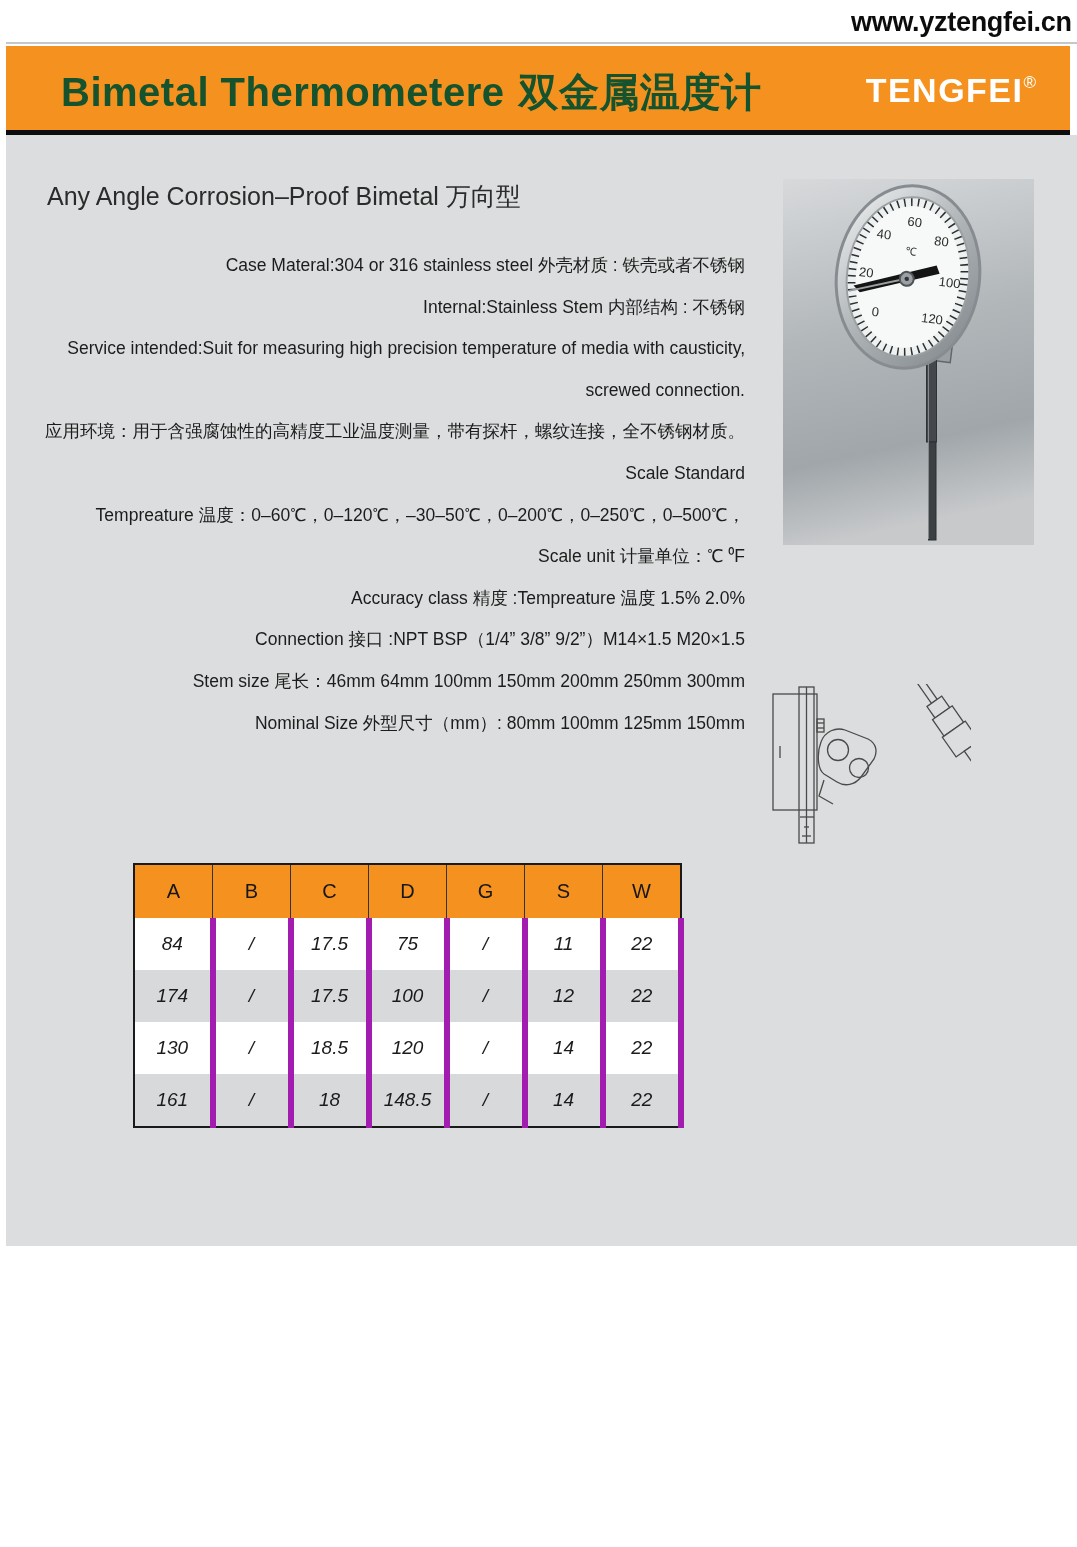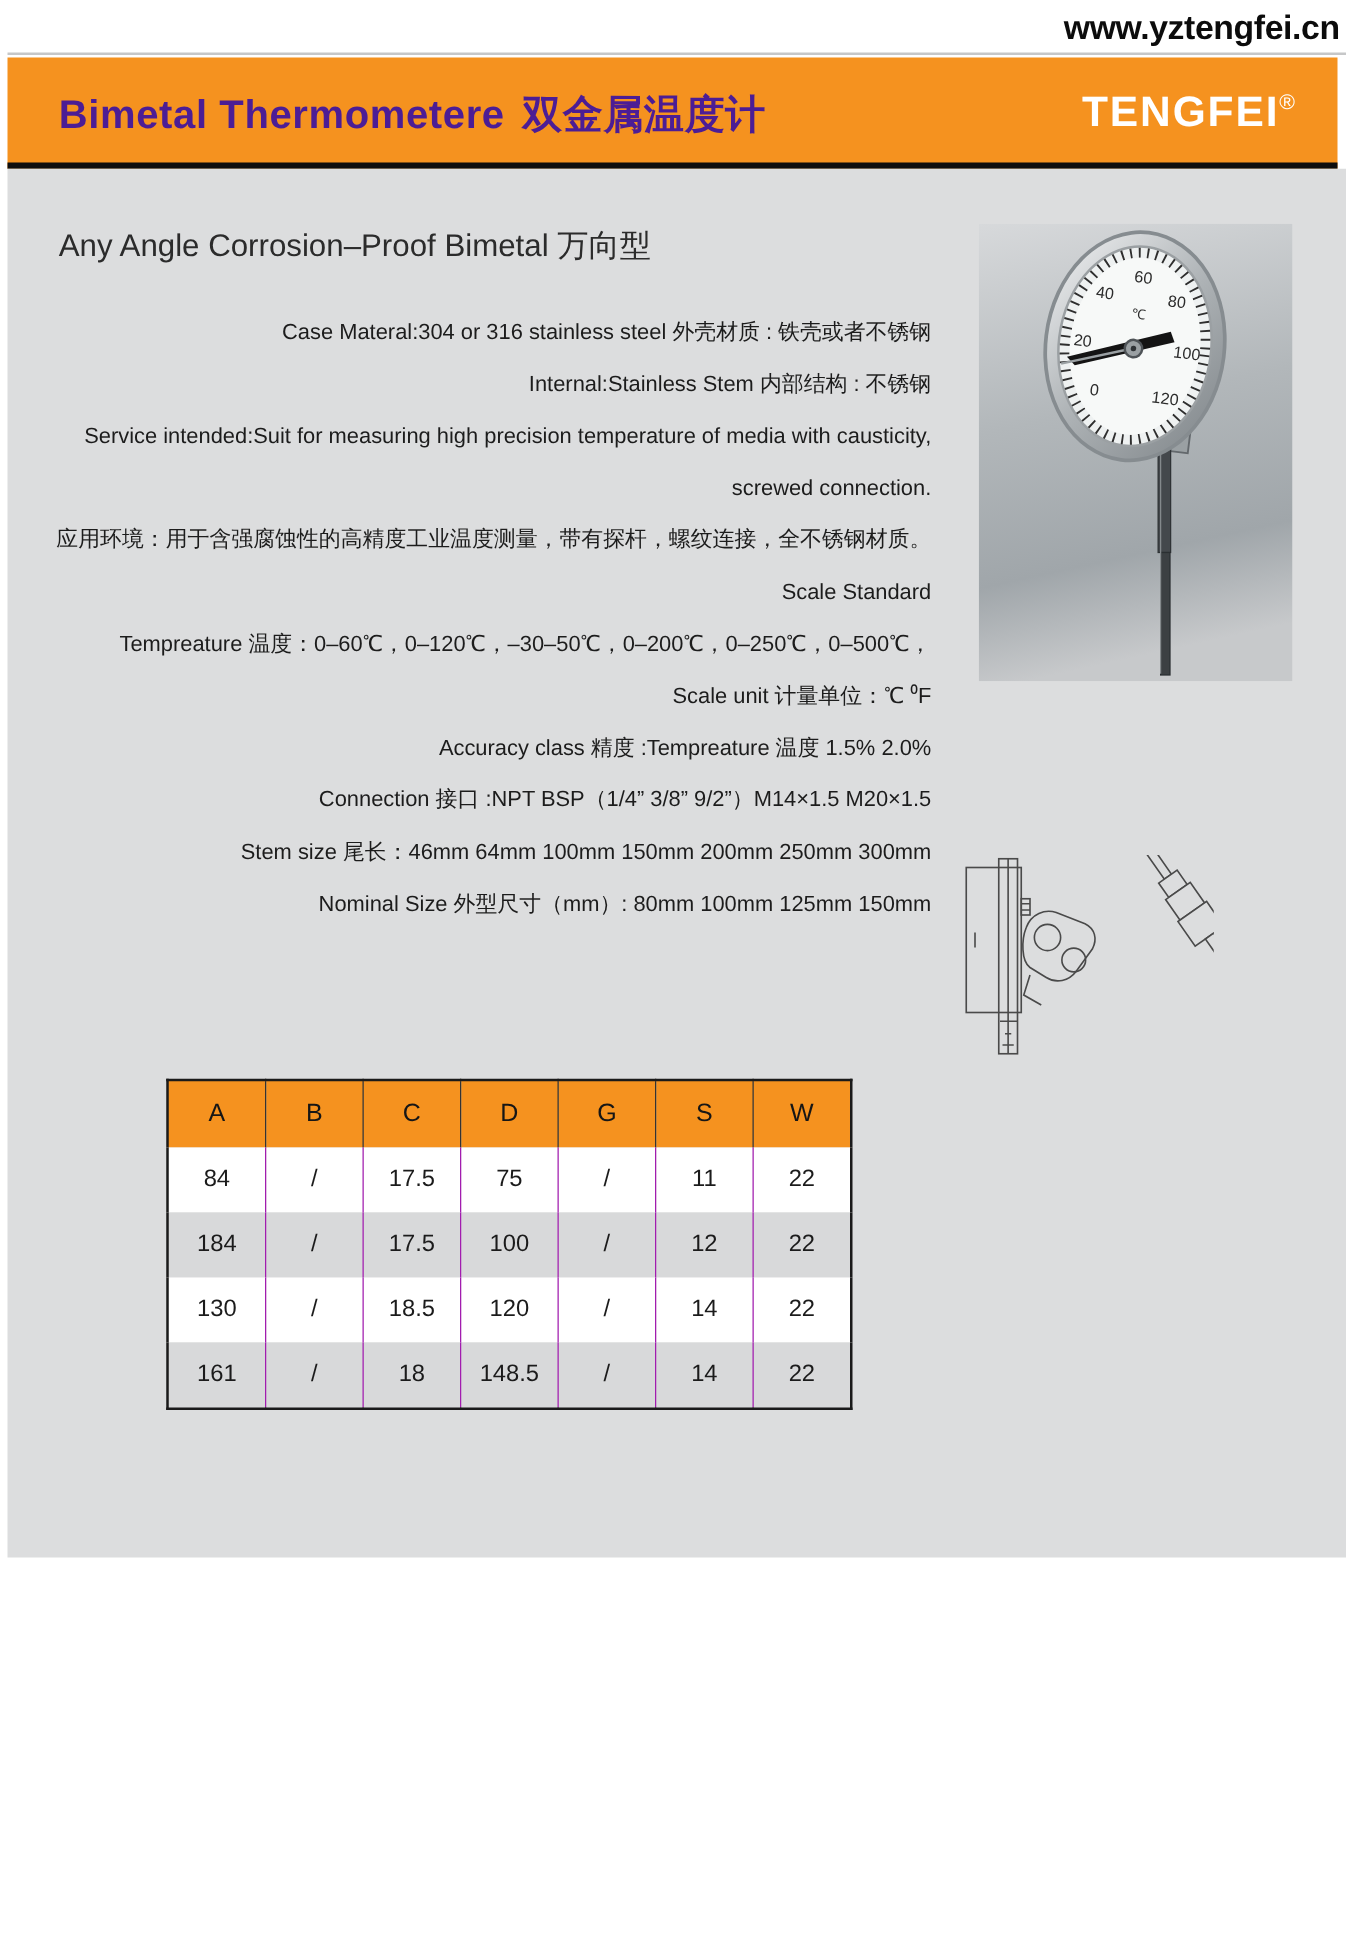--- a/index.html
+++ b/index.html
@@ -11,22 +11,22 @@
   .url-text { position: absolute; top: 7px; left: 851px; font-size: 27px; font-weight: bold;
               color: #0c0c0c; white-space: nowrap; letter-spacing: -0.3px; }
 
   .top-rule { position: absolute; top: 42px; left: 6px; width: 1071px; height: 2px; background: #c6c7c8; }
 
   
   .banner { position: absolute; top: 46px; left: 6px; width: 1064px; height: 84px;
             background: #f5921f; border-bottom: 5px solid #0d0d0d; box-sizing: content-box;
             display: flex; align-items: center; justify-content: space-between;
             padding: 0; }
-  .banner-title { margin-left: 41px; margin-top: 8px; font-size: 32px; font-weight: bold;
-                  color: #4c1d95; letter-spacing: 0.5px; white-space: nowrap; }
+  .banner-title { margin-left: 55px; margin-top: 8px; font-size: 40px; font-weight: bold;
+                  color: #14532d; letter-spacing: 0.5px; white-space: nowrap; }
   .banner-title .zh { margin-left: 14px; }
   .banner-brand { margin-right: 34px; margin-top: 4px; font-size: 34px; font-weight: bold;
                   color: #ffffff; letter-spacing: 1.5px; white-space: nowrap; }
   .banner-brand .reg { font-size: 17px; vertical-align: 14px; font-weight: normal; letter-spacing: 0; }
 
   
   .content-bg { position: absolute; top: 135px; left: 6px; width: 1071px; height: 1412px;
                 background: #dcddde; }
 
   .product-heading { position: absolute; top: 180px; left: 47px; font-size: 25px;
@@ -43,21 +43,21 @@
   .drawing { position: absolute; top: 684px; left: 771px; width: 200px; height: 250px; }
 
   
   .tbl-wrap { position: absolute; top: 863px; left: 133px; }
   table.dim { border-collapse: collapse; table-layout: fixed; width: 526px;
               border: 2px solid #1a1a1a; }
   table.dim th { width: 75px; height: 51px; background: #f5921f; font-weight: normal;
                  font-size: 20px; color: #161616; text-align: center;
                  border-left: 1px solid #333; border-right: 1px solid #333; }
   table.dim td { height: 50px; font-size: 19px; color: #1b1b1b; text-align: center;
-                 border-left: 1px solid #333; border-right: 1px solid #a21caf; background: #fff; }
+                 border-left: 1px solid #333; border-right: 6px solid #a21caf; background: #fff; font-style: italic; }
   table.dim tbody tr:nth-child(even) td { background: #d8d9da; }
 
   svg text { font-family: "Liberation Sans", sans-serif; }
 </style>
 </head>
 <body>
 
 <div id="page">
 
   <div class="url-text">www.yztengfei.cn</div>
@@ -191,21 +191,21 @@
           <tr>
             <td>84</td>
             <td>/</td>
             <td>17.5</td>
             <td>75</td>
             <td>/</td>
             <td>11</td>
             <td>22</td>
           </tr>
           <tr>
-            <td>184</td>
+            <td>174</td>
             <td>/</td>
             <td>17.5</td>
             <td>100</td>
             <td>/</td>
             <td>12</td>
             <td>22</td>
           </tr>
           <tr>
             <td>130</td>
             <td>/</td>

